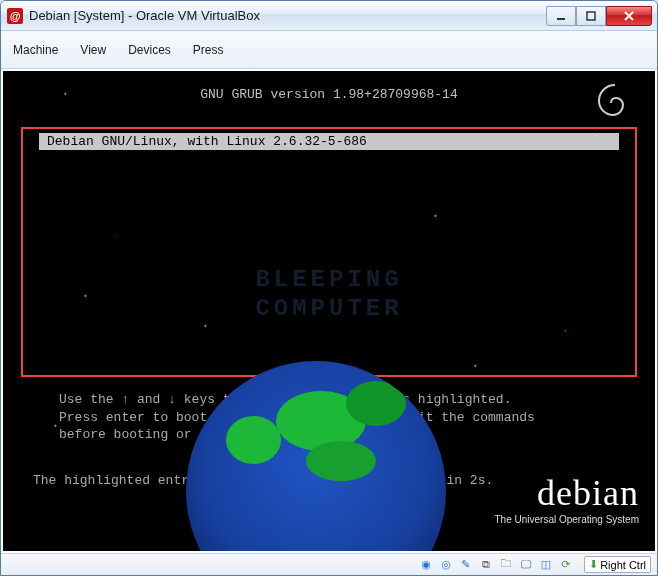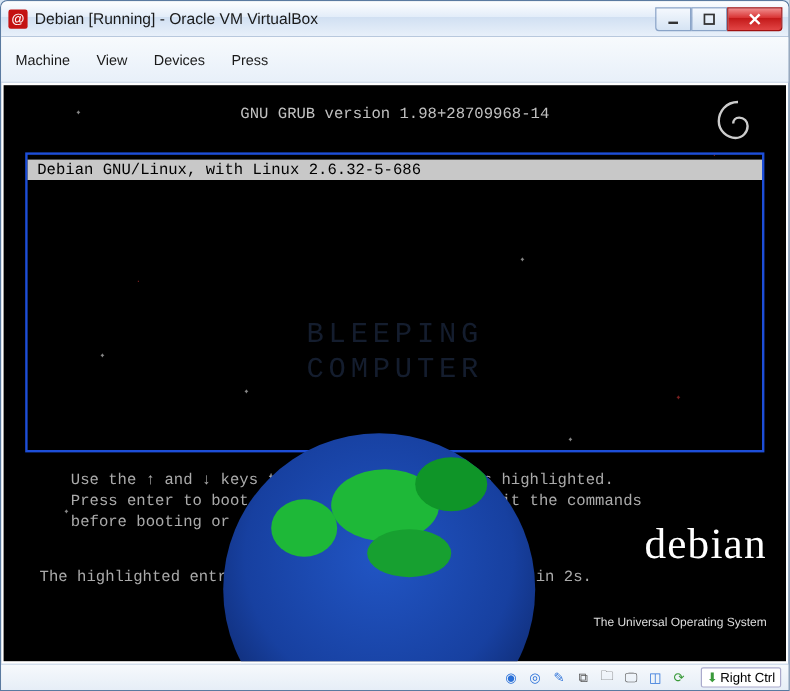--- a/index.html
+++ b/index.html
@@ -73,40 +73,40 @@
   color: #c0c0c0;
 }
 .swirl {
   position: absolute; top: 8px; right: 16px;
   width: 48px; height: 48px;
 }
 .boot-box {
   position: absolute;
   top: 56px; left: 18px; right: 18px;
   height: 250px;
-  border: 2px solid #1d4ed8;
-  padding: 4px 0;
+  border: 2px solid #ef4444;
+  padding: 4px 16px;
 }
 .boot-entry {
   padding: 1px 8px;
   white-space: pre;
   color: #aaa;
 }
 .boot-entry.selected {
   background: #c8c8c8;
   color: #000;
 }
 .watermark {
   position: absolute;
   top: 195px; left: 0; right: 0;
   text-align: center;
   color: #141d2e;
   font-family: "Courier New", monospace;
   font-size: 24px;
-  font-weight: normal;
+  font-weight: bold;
   letter-spacing: 4px;
   line-height: 1.2;
   pointer-events: none;
 }
 .stars { position: absolute; inset: 0; pointer-events: none; }
 .star { position: absolute; font-size: 8px; color: #888; }
 .star.red { color: #7a2020; }
 .grub-help {
   position: absolute;
   top: 320px; left: 56px; right: 30px;
@@ -132,21 +132,21 @@
   background: #1eb838;
   border-radius: 50%;
 }
 .deb-logo {
   position: absolute;
   bottom: 26px; right: 16px;
   text-align: right;
   font-family: "Times New Roman", serif;
 }
 .deb-logo .word { color: #fff; font-size: 36px; letter-spacing: 1px; }
-.deb-logo .tag { color: #ddd; font-size: 10px; font-family: Arial, sans-serif; margin-top: 40px; }
+.deb-logo .tag { color: #ddd; font-size: 10px; font-family: Arial, sans-serif; }
 .statusbar {
   height: 22px;
   background: linear-gradient(to bottom, #f6f9fc, #e6eef7);
   border-top: 1px solid #c8d6e8;
   display: flex; align-items: center;
   justify-content: flex-end;
   padding: 0 6px; gap: 4px;
 }
 .st-icon {
   width: 16px; height: 16px;
@@ -163,21 +163,21 @@
   font-size: 11px;
 }
 </style>
 </head>
 <body>
 
 <div class="window">
 
   <div class="titlebar">
     <div class="app-icon">@</div>
-    <div class="title-text">Debian [Running] - Oracle VM VirtualBox</div>
+    <div class="title-text">Debian [System] - Oracle VM VirtualBox</div>
     <div class="win-buttons">
       <div class="win-btn min">
         <svg width="10" height="10">
             <rect x="1" y="7" width="8" height="2" fill="#333"></rect>
           </svg>
       </div>
       <div class="win-btn">
         <svg width="10" height="10">
             <rect x="1" y="1" width="8" height="8" fill="none" stroke="#333" stroke-width="1.5"></rect>
           </svg>

